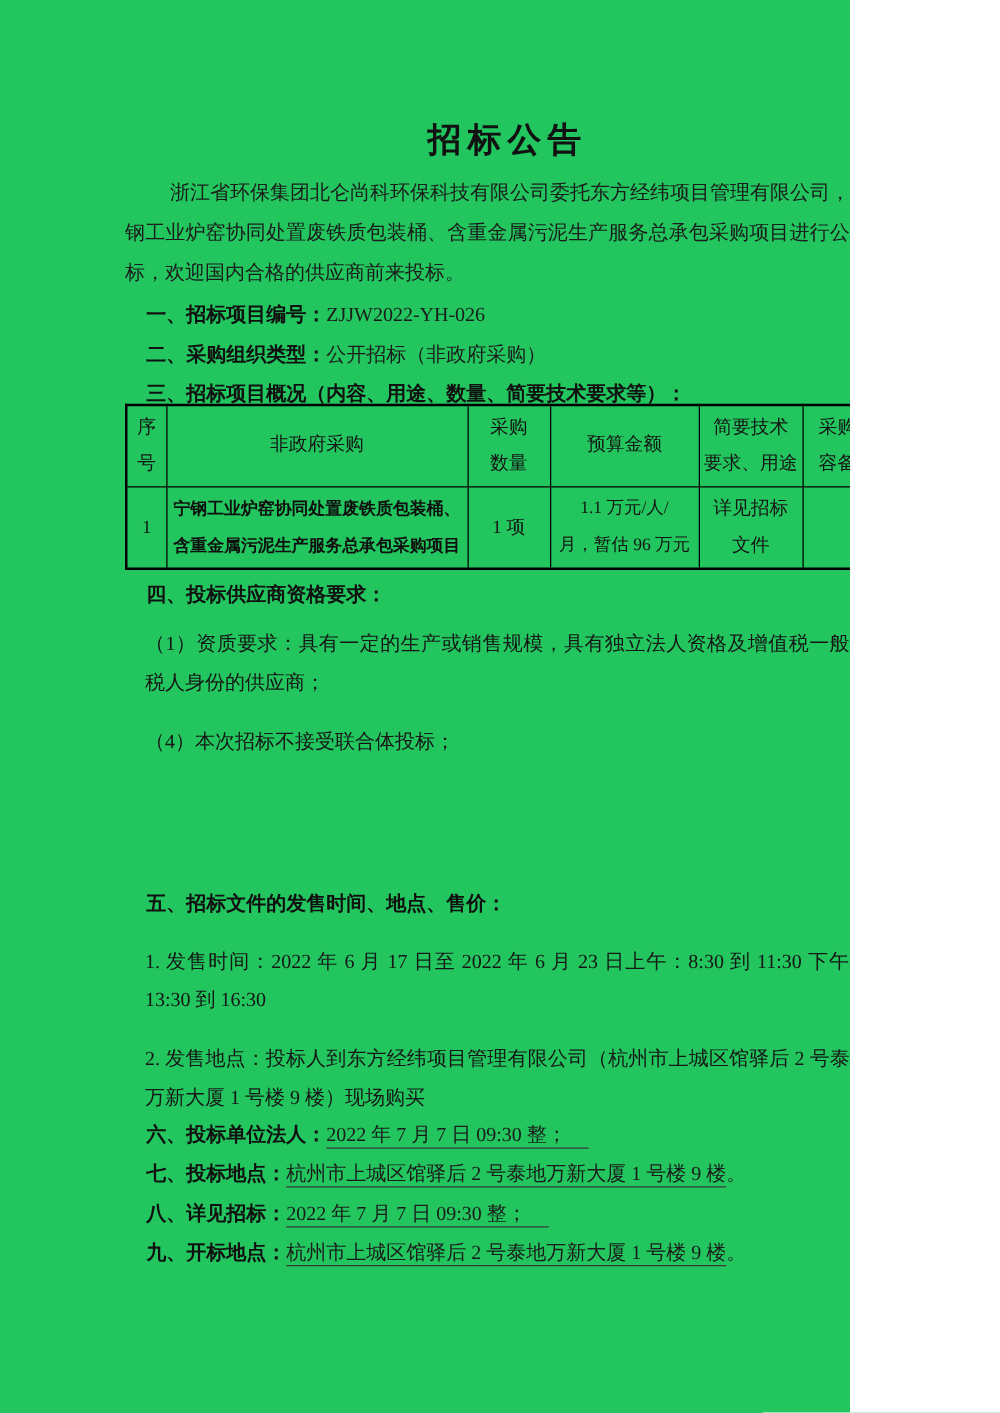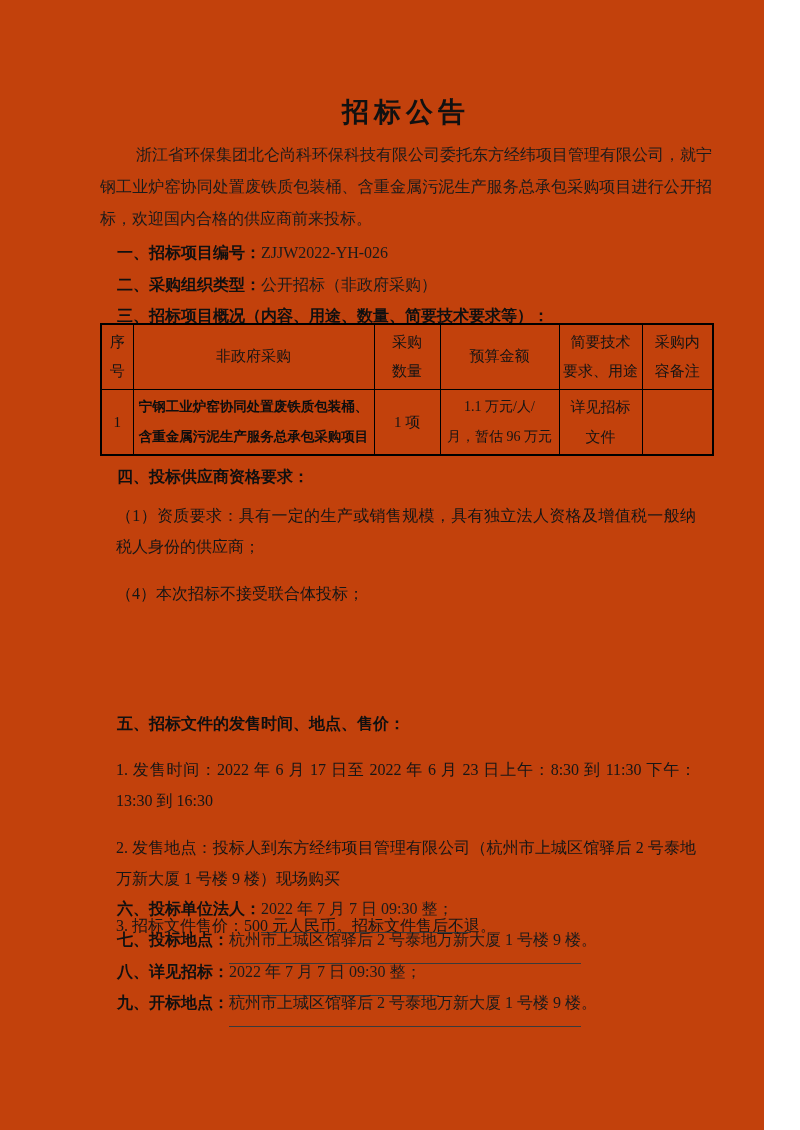--- a/index.html
+++ b/index.html
@@ -1,19 +1,19 @@
 <!DOCTYPE html>
 <html><head>
 <meta charset="utf-8">
 <style>
   html,body{margin:0;padding:0;background:#ffffff;}
   .page{
     position:relative;
-    width:764px;height:1130px;
-    background:#c2410c;
+    width:680px;height:1130px;
+    background:#22c55e;
     color:#161616;
     font-family:"Liberation Serif","DejaVu Serif",serif;
     overflow:hidden;
   }
   .content{position:absolute;left:100px;top:0;width:612px;}
   .abs{position:absolute;left:0;width:612px;}
 
   .doc-title{
     top:94px;
     text-align:center;
@@ -40,21 +40,21 @@
   .hlabel{
     font-weight:bold;
     font-family:"Liberation Sans","DejaVu Sans",sans-serif;
     color:#101010;
   }
   .hval{
     font-weight:normal;
     font-family:"Liberation Serif","DejaVu Serif",serif;
     color:#1b1b1b;
   }
-  .uline{border-bottom:1.4px solid #3a3a3a;padding-bottom:15px;}
+  .uline{border-bottom:1.4px solid #3a3a3a;padding-bottom:1px;}
   .uext{padding-right:18px;}
 
   table.ttable{
     position:absolute;
     top:323px;left:0;
     width:612px;
     border-collapse:collapse;
     table-layout:fixed;
     border:2px solid #000;
   }
@@ -145,21 +145,20 @@
       <p>（4）本次招标不接受联合体投标；</p>
     </div>
 
     <div class="abs hline" style="top:708px">
       <span class="hlabel">五、招标文件的发售时间、地点、售价：</span>
     </div>
 
     <div class="abs plist" style="top:738px">
       <p>1. 发售时间：2022 年 6 月 17 日至 2022 年 6 月 23 日上午：8:30 到 11:30 下午：13:30 到 16:30</p>
       <p>2. 发售地点：投标人到东方经纬项目管理有限公司（杭州市上城区馆驿后 2 号泰地万新大厦 1 号楼 9 楼）现场购买</p>
-      <p>3. 招标文件售价：500 元人民币。招标文件售后不退。</p>
     </div>
 
     <div class="abs hline" style="top:893px">
       <span class="hlabel">六、投标单位法人：</span><span class="hval uline uext">2022 年 7 月 7 日 09:30 整；</span>
     </div>
 
     <div class="abs hline" style="top:924px">
       <span class="hlabel">七、投标地点：</span><span class="hval uline">杭州市上城区馆驿后 2 号泰地万新大厦 1 号楼 9 楼</span><span class="hval">。</span>
     </div>
 

